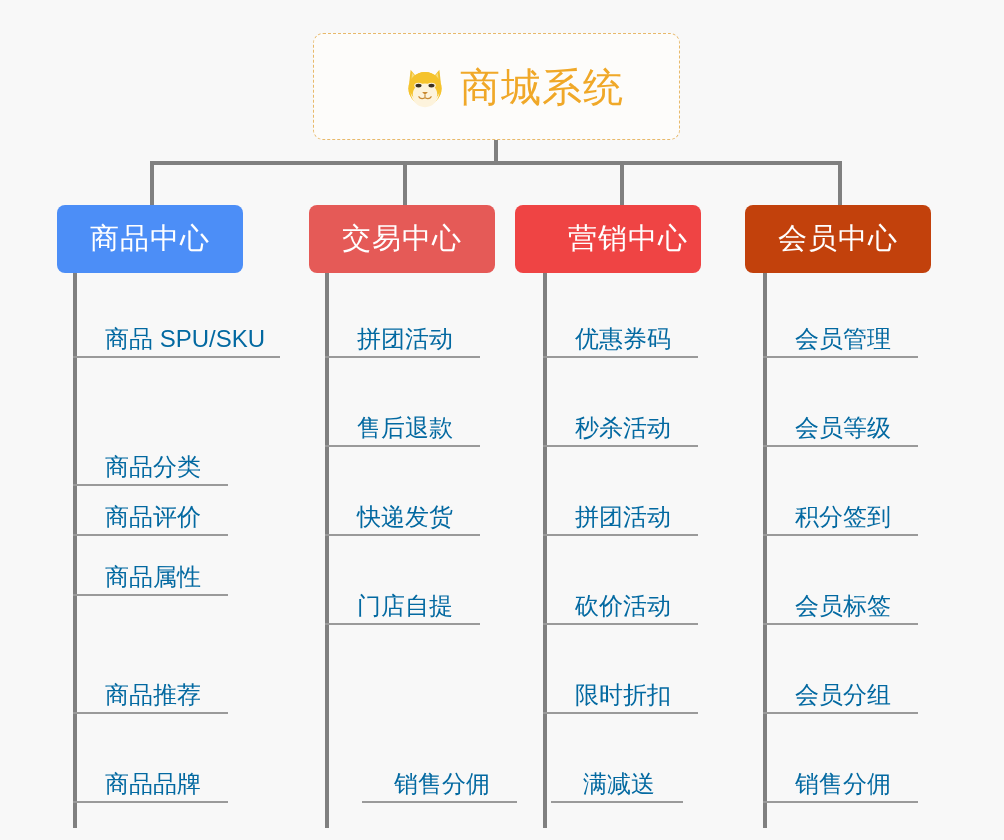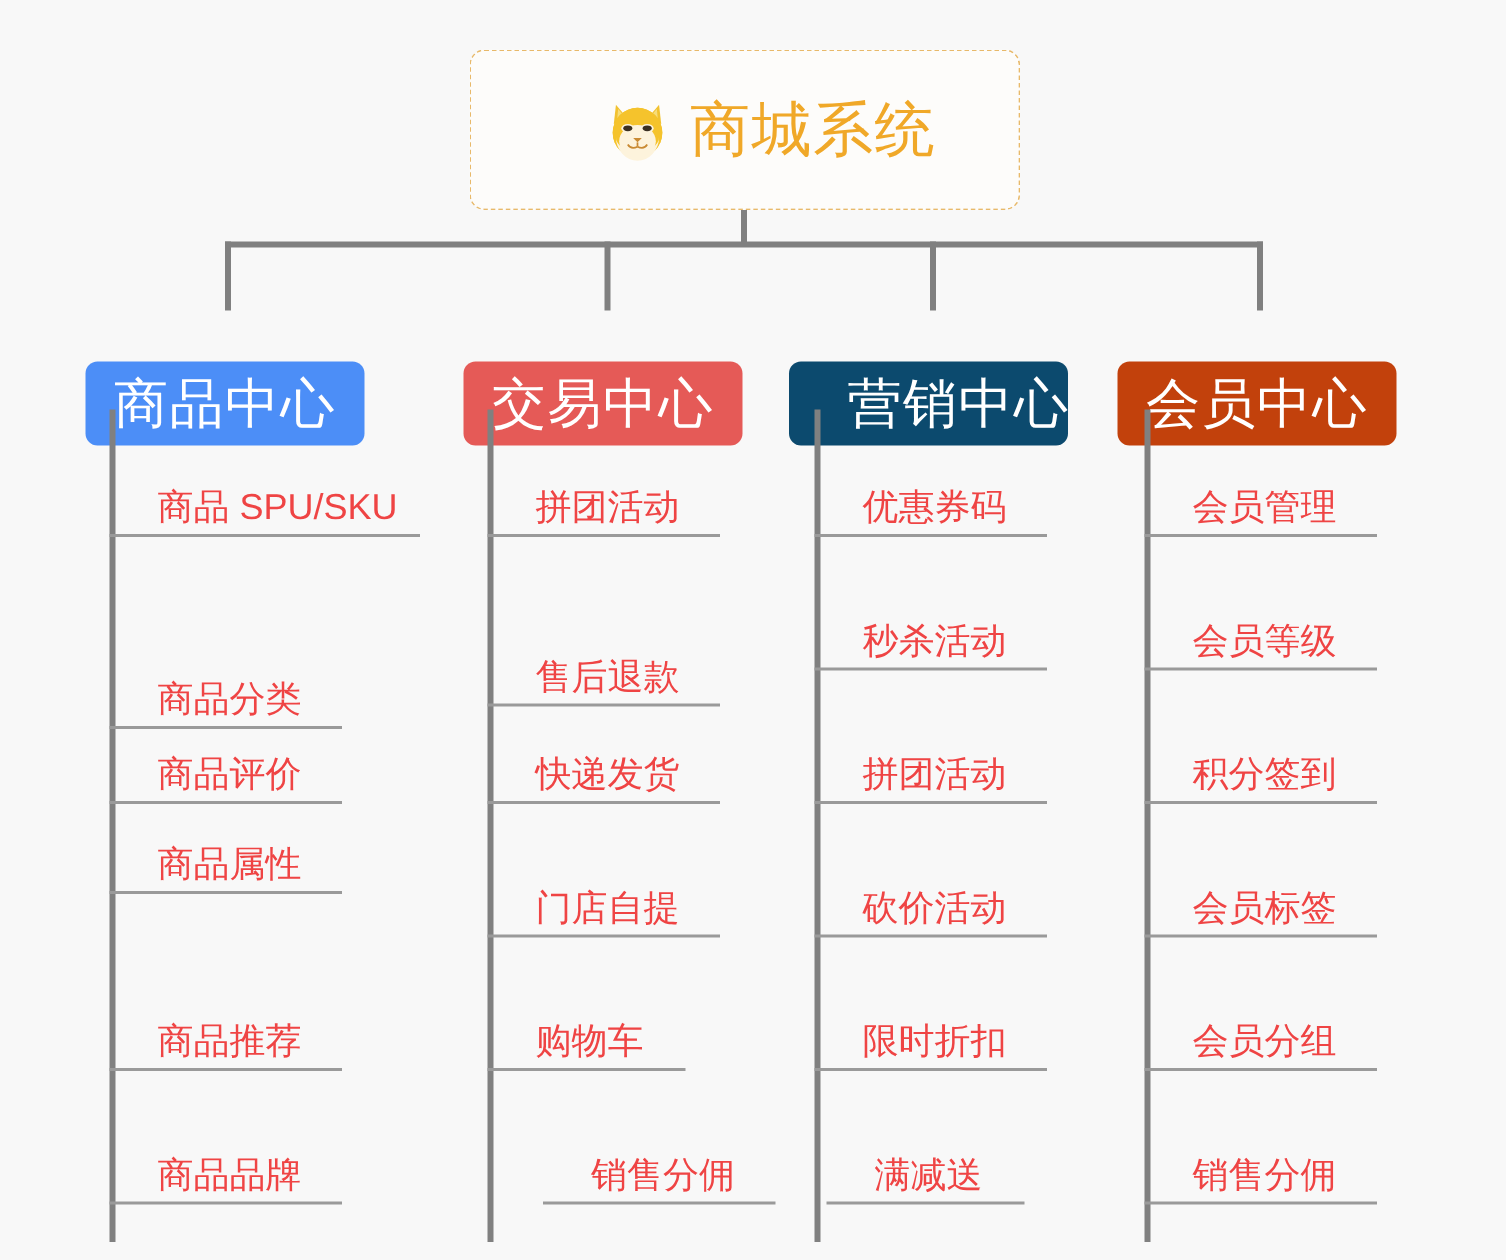--- a/index.html
+++ b/index.html
@@ -55,51 +55,50 @@
     position: absolute;
     background: #808080;
   }
   .conn-v { width: 4px; }
   .conn-h { height: 4px; }
 
   
   .category {
     position: absolute;
     top: 205px;
-    height: 56px;
+    height: 68px;
     box-sizing: border-box;
     border-radius: 8px;
     display: flex;
     align-items: center;
     justify-content: center;
     color: #ffffff;
-    font-size: 36px;
+    font-size: 29px;
     letter-spacing: 1px;
     white-space: nowrap;
-    margin-top: 36px;
   }
 
   
   .branch-spine {
     position: absolute;
     width: 4px;
     background: #808080;
   }
   .leaf {
     position: absolute;
     height: 89px;
     box-sizing: border-box;
     border-bottom: 2px solid #9a9a9a;
     display: flex;
     align-items: flex-end;
     justify-content: flex-start;
   }
   .leaf-label {
     font-size: 24px;
-    color: #ef4444;
+    color: #0369a1;
     white-space: nowrap;
     padding-left: 32px;
     padding-bottom: 4px;
     line-height: 1.1;
   }
 </style>
 </head>
 <body>
 
 <div id="diagram">
@@ -157,37 +156,34 @@
     <span class="leaf-label">商品品牌</span>
   </div>
 
   <div class="category" style="left:309px; width:186px; background:#e55a57;">
     <span>交易中心</span>
   </div>
   <div class="branch-spine" style="left:325px; top:273px; height:555px;"></div>
   <div class="leaf" style="left:325px; top:269px; width:155px;">
     <span class="leaf-label">拼团活动</span>
   </div>
-  <div class="leaf" style="left:325px; top:358px; width:155px;margin-top:24px;">
+  <div class="leaf" style="left:325px; top:358px; width:155px;">
     <span class="leaf-label">售后退款</span>
   </div>
   <div class="leaf" style="left:325px; top:447px; width:155px;">
     <span class="leaf-label">快递发货</span>
   </div>
   <div class="leaf" style="left:325px; top:536px; width:155px;">
     <span class="leaf-label">门店自提</span>
   </div>
-  <div class="leaf" style="left:325px; top:625px; width:132px;">
-    <span class="leaf-label">购物车</span>
-  </div>
   <div class="leaf" style="left:325px; top:714px; width:155px;margin-left:37px;">
     <span class="leaf-label">销售分佣</span>
   </div>
 
-  <div class="category" style="left:526px; width:186px; background:#0c4a6e;padding-left:40px;">
+  <div class="category" style="left:515px; width:186px; background:#ef4444;padding-left:40px;">
     <span>营销中心</span>
   </div>
   <div class="branch-spine" style="left:543px; top:273px; height:555px;"></div>
   <div class="leaf" style="left:543px; top:269px; width:155px;">
     <span class="leaf-label">优惠券码</span>
   </div>
   <div class="leaf" style="left:543px; top:358px; width:155px;">
     <span class="leaf-label">秒杀活动</span>
   </div>
   <div class="leaf" style="left:543px; top:447px; width:155px;">

